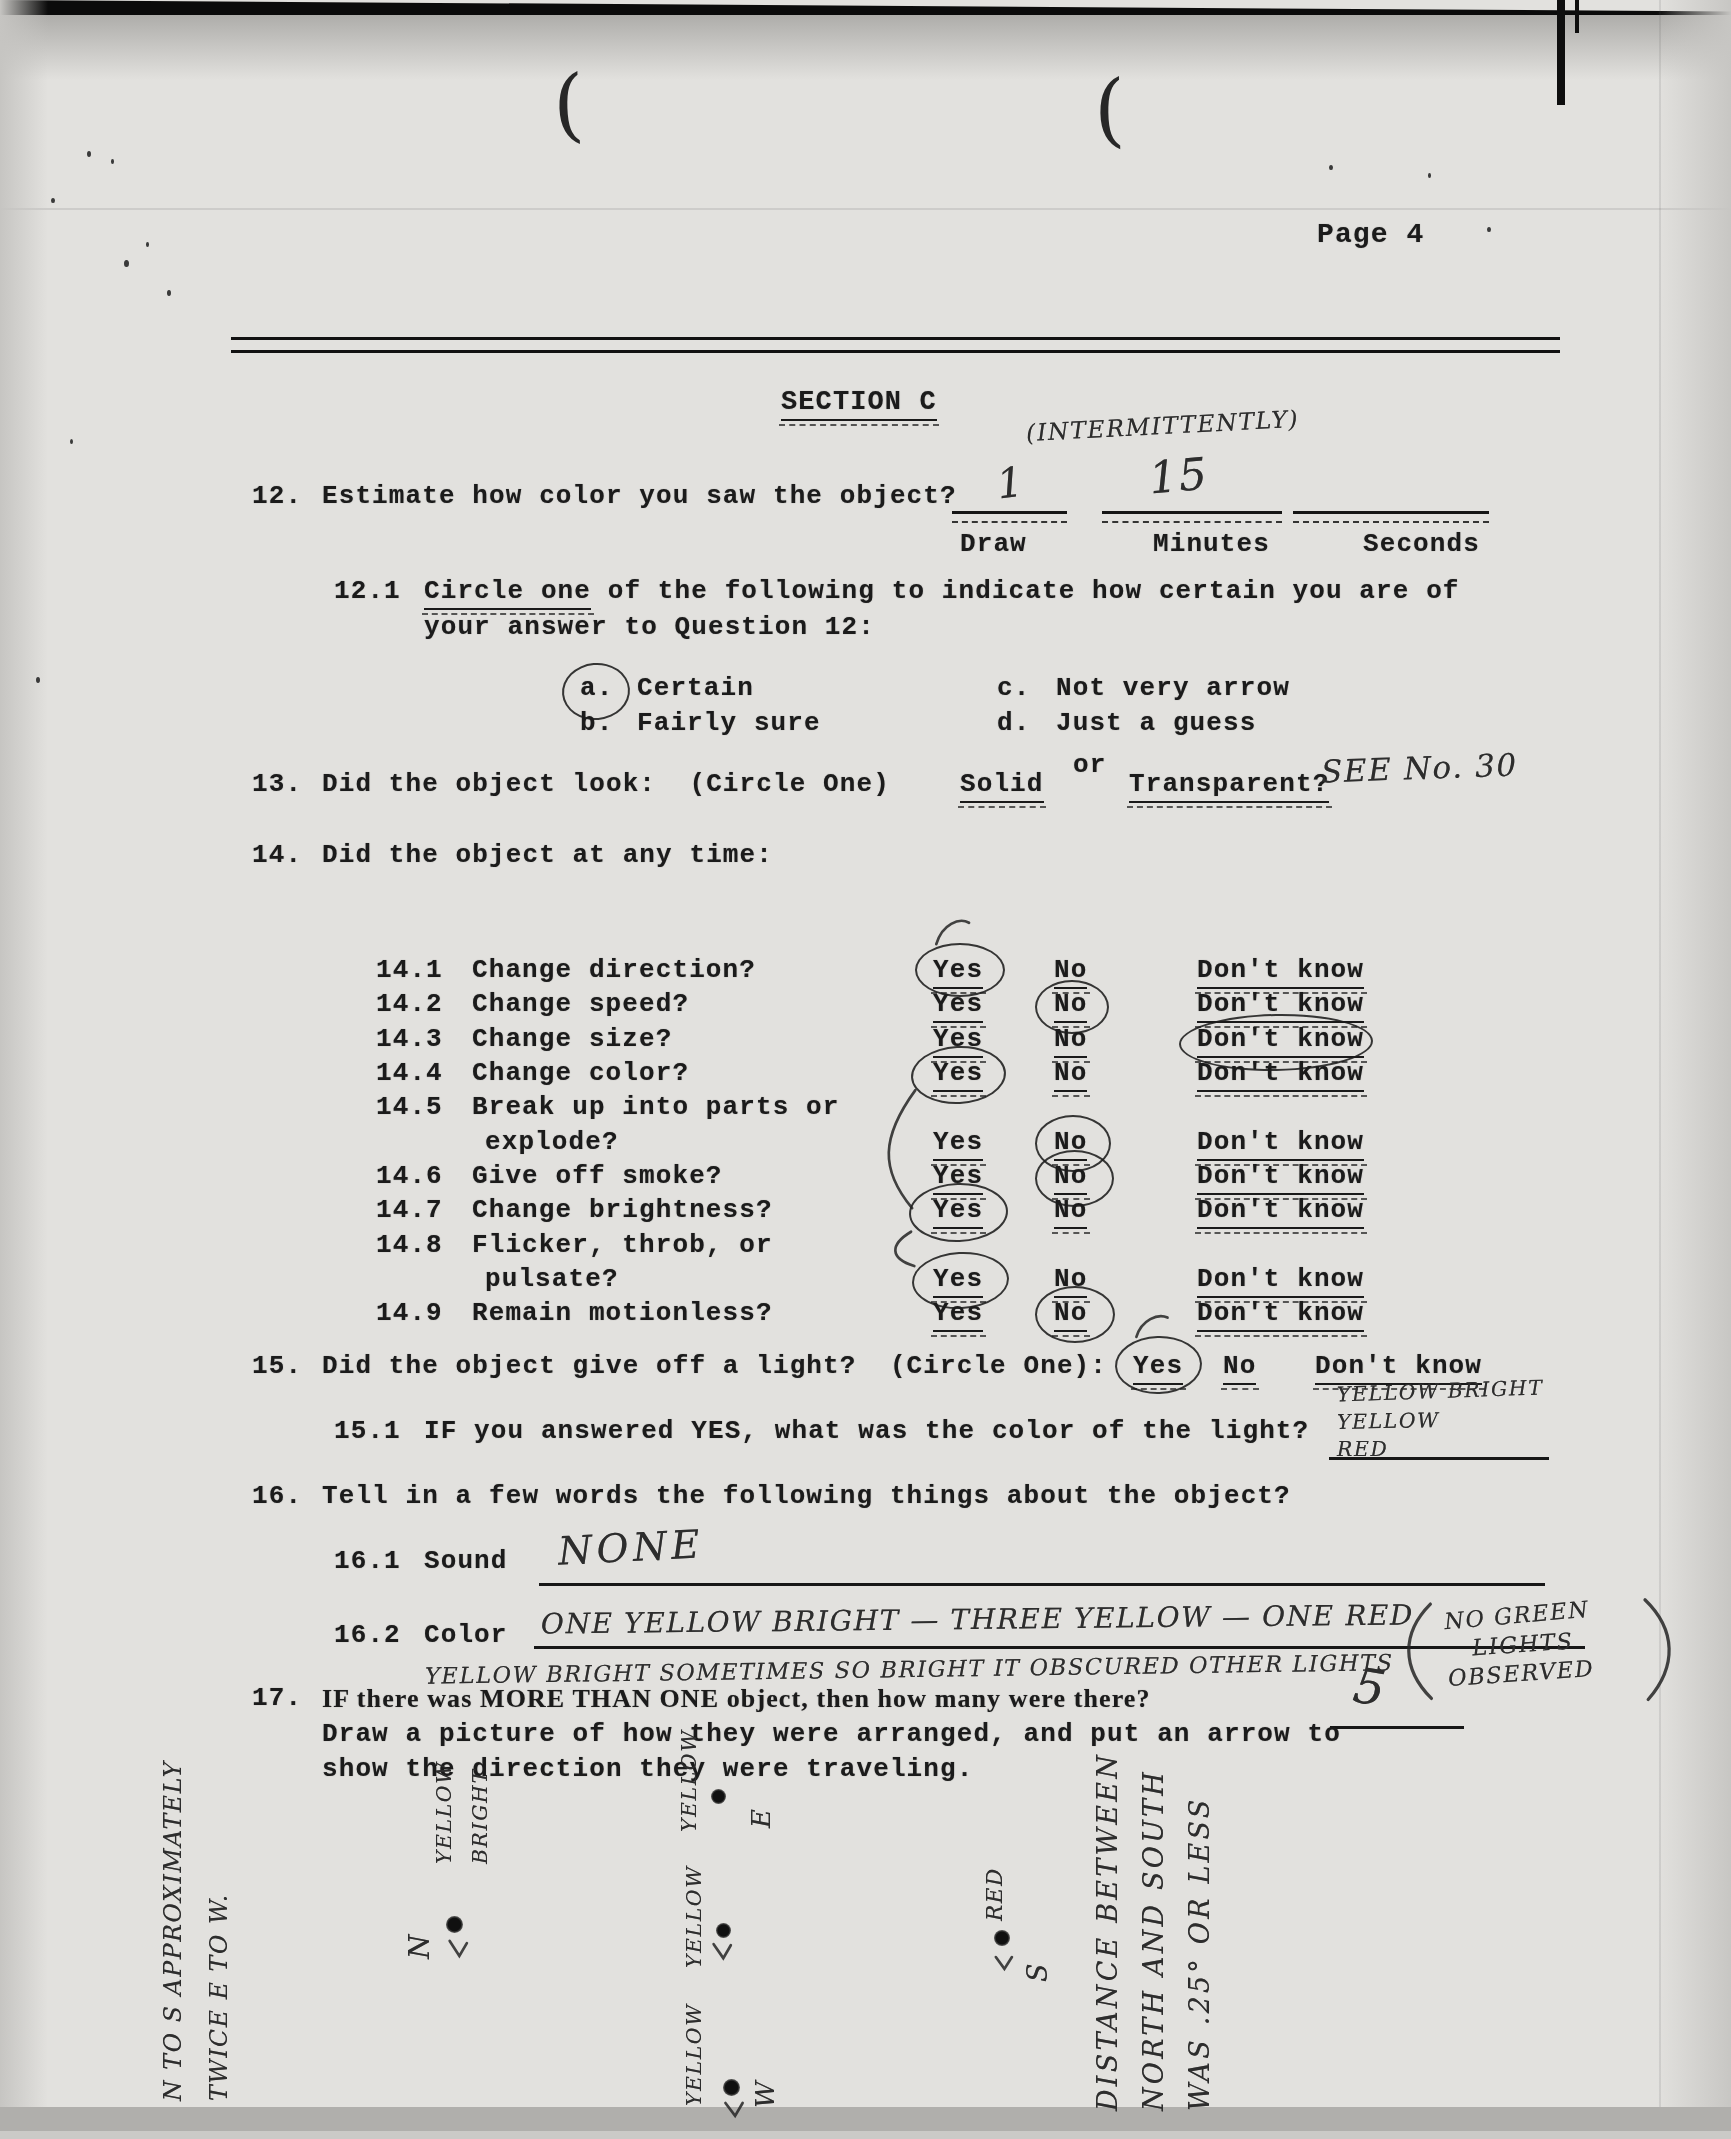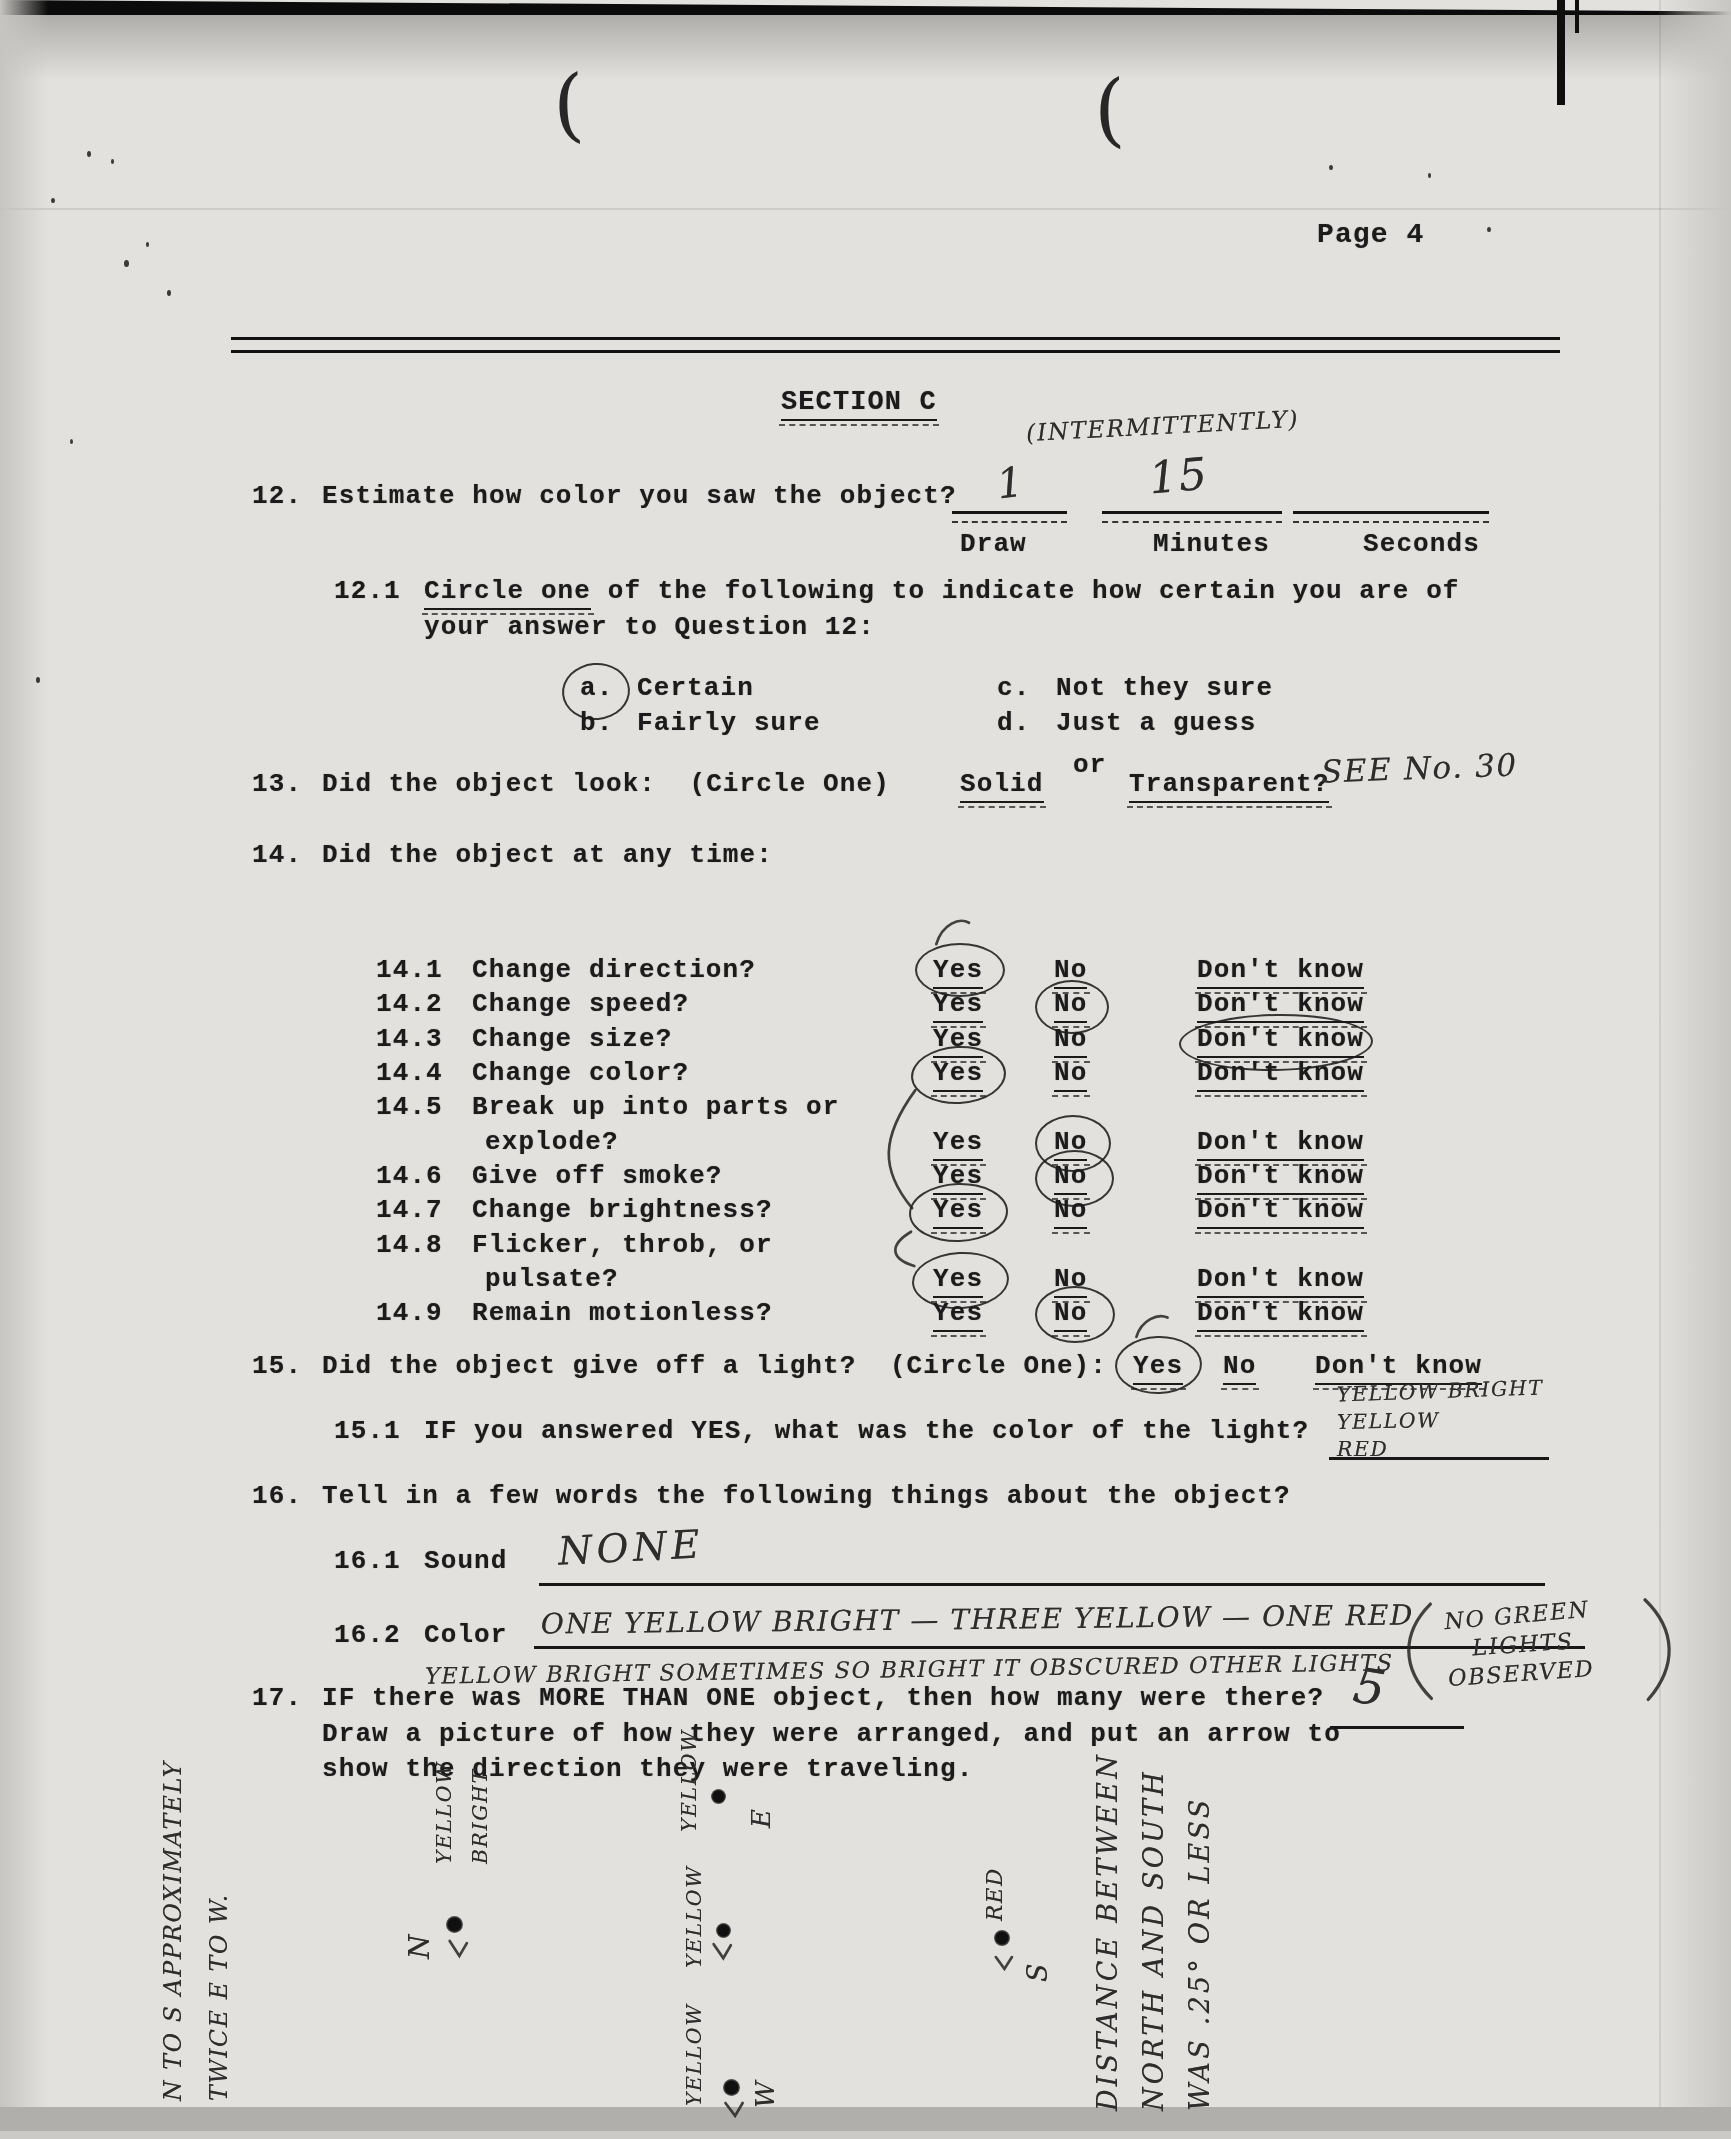--- a/index.html
+++ b/index.html
@@ -93,21 +93,21 @@
 
   <div class="t" style="left:334px;top:577px;">12.1</div>
   <div class="t" style="left:424px;top:577px;"><span class="ul2">Circle one</span><span> of the following to indicate how certain you are of</span></div>
   <div class="t" style="left:424px;top:613px;">your answer to Question 12:</div>
 
   <div class="t" style="left:580px;top:674px;">a.</div>
   <div class="t" style="left:637px;top:674px;">Certain</div>
   <div class="t" style="left:580px;top:709px;">b.</div>
   <div class="t" style="left:637px;top:709px;">Fairly sure</div>
   <div class="t" style="left:997px;top:674px;">c.</div>
-  <div class="t" style="left:1056px;top:674px;">Not they sure</div>
+  <div class="t" style="left:1056px;top:674px;">Not very arrow</div>
   <div class="t" style="left:997px;top:709px;">d.</div>
   <div class="t" style="left:1056px;top:709px;">Just a guess</div>
   <div class="circ" style="left:562px;top:663px;width:64px;height:53px;transform:rotate(-5deg);"></div>
 
   <div class="t" style="left:252px;top:770px;">13.</div>
   <div class="t" style="left:322px;top:770px;">Did the object look:  (Circle One)</div>
   <div class="t" style="left:960px;top:770px;"><span class="ul2">Solid</span></div>
   <div class="t" style="left:1073px;top:751px;">or</div>
   <div class="t" style="left:1129px;top:770px;"><span class="ul2">Transparent?</span></div>
   <div class="hw" style="left:1321px;top:750px;font-size:31px;transform:rotate(-2deg);">SEE No. 30</div>
@@ -206,21 +206,21 @@
   <div class="t" style="left:334px;top:1621px;">16.2</div>
   <div class="t" style="left:424px;top:1621px;">Color</div>
   <div class="hw" style="left:541px;top:1603px;font-size:28px;transform:rotate(-0.6deg);">ONE YELLOW BRIGHT — THREE YELLOW — ONE RED</div>
   <div class="bl" style="left:534px;top:1646px;width:1051px;"></div>
   <div class="hw" style="left:425px;top:1656px;font-size:22.5px;transform:rotate(-0.8deg);">YELLOW BRIGHT SOMETIMES SO BRIGHT IT OBSCURED OTHER LIGHTS</div>
   <div class="hw" style="left:1444px;top:1602px;font-size:22.5px;transform:rotate(-5deg);">NO GREEN</div>
   <div class="hw" style="left:1472px;top:1631px;font-size:22.5px;transform:rotate(-4deg);">LIGHTS</div>
   <div class="hw" style="left:1448px;top:1660px;font-size:22.5px;transform:rotate(-4deg);">OBSERVED</div>
 
   <div class="t" style="left:252px;top:1684px;">17.</div>
-  <div class="t" style="left:322px;top:1684px;">IF there was MORE THAN ONE object, then how many were there?</div>
+  <div class="t" style="left:322px;top:1684px;font-family:Liberation Serif, serif;">IF there was MORE THAN ONE object, then how many were there?</div>
   <div class="hw" style="left:1354px;top:1659px;font-size:49px;transform:rotate(9deg);">5</div>
   <div class="bl" style="left:1330px;top:1726px;width:134px;"></div>
   <div class="t" style="left:322px;top:1755px;">show the direction they were traveling.</div>
   <div class="t" style="left:322px;top:1720px;">Draw a picture of how they were arranged, and put an arrow to</div>
 
   <div class="hw rot" style="left:159px;top:2101px;font-size:23.6px;">N TO S APPROXIMATELY</div>
   <div class="hw rot" style="left:205px;top:2101px;font-size:23.6px;">TWICE E TO W.</div>
 
   <div class="hw rot" style="left:432px;top:1864px;font-size:20.4px;">YELLOW</div>
   <div class="hw rot" style="left:468px;top:1864px;font-size:20.4px;">BRIGHT</div>

